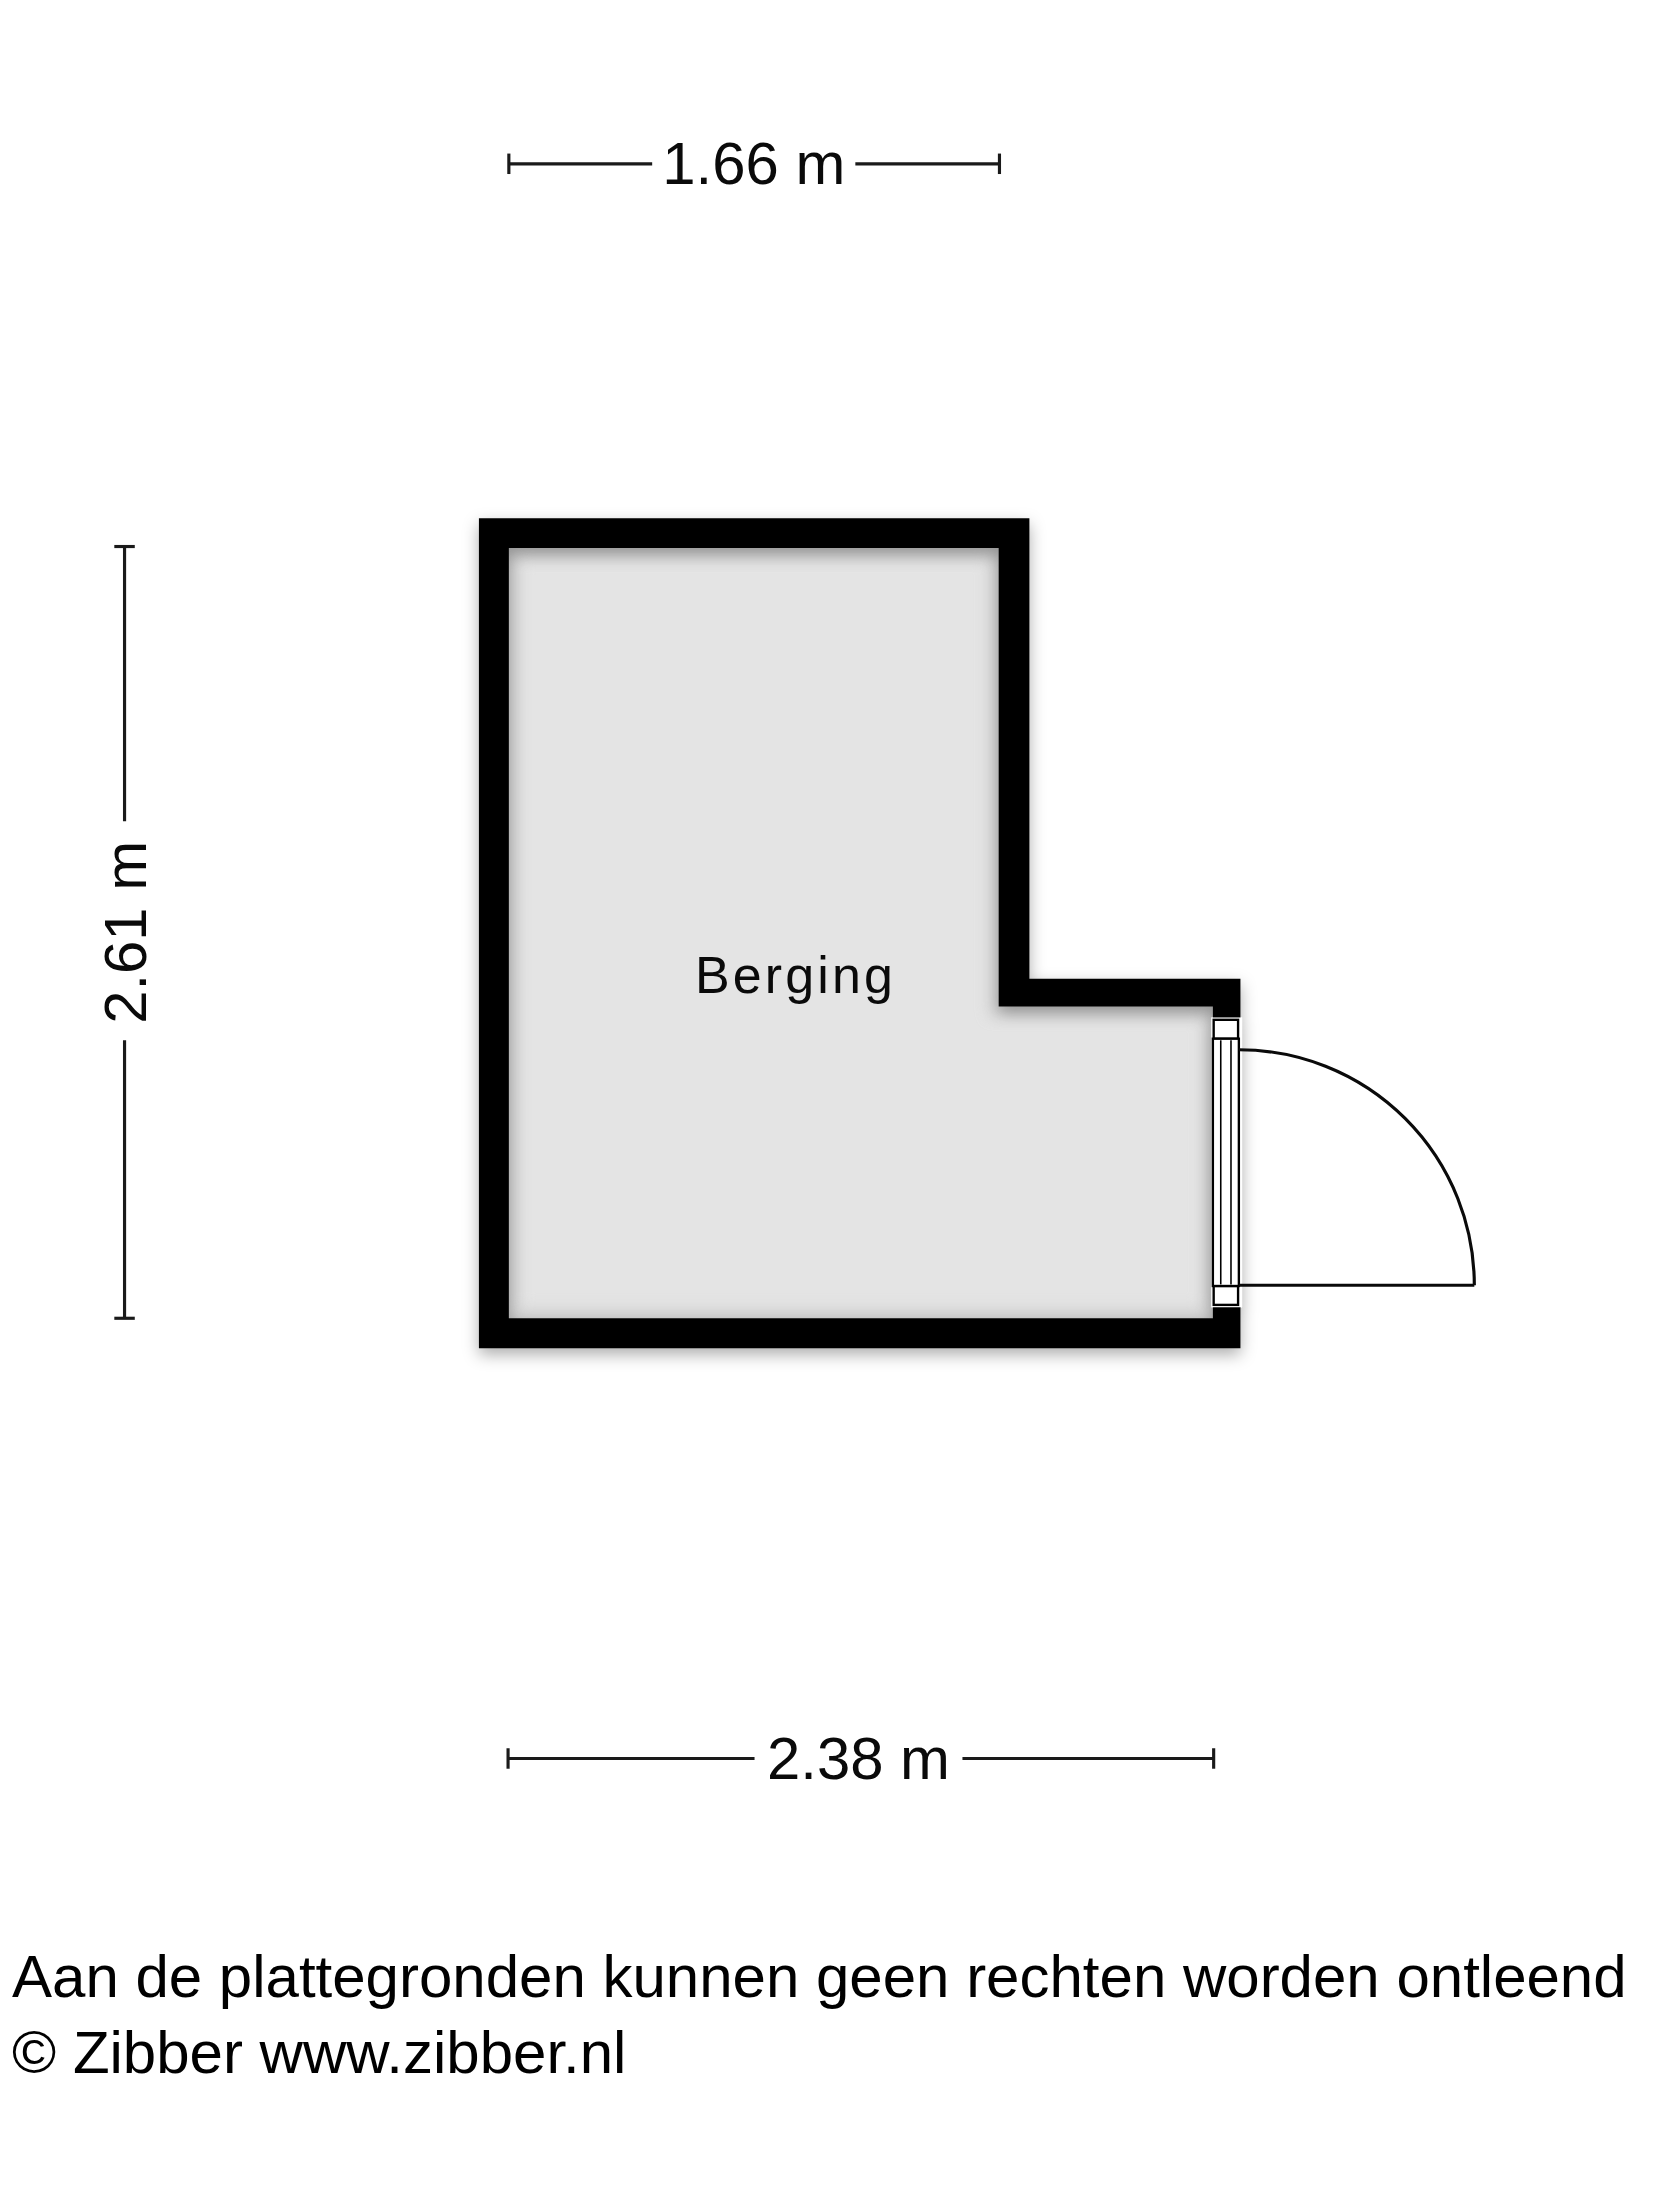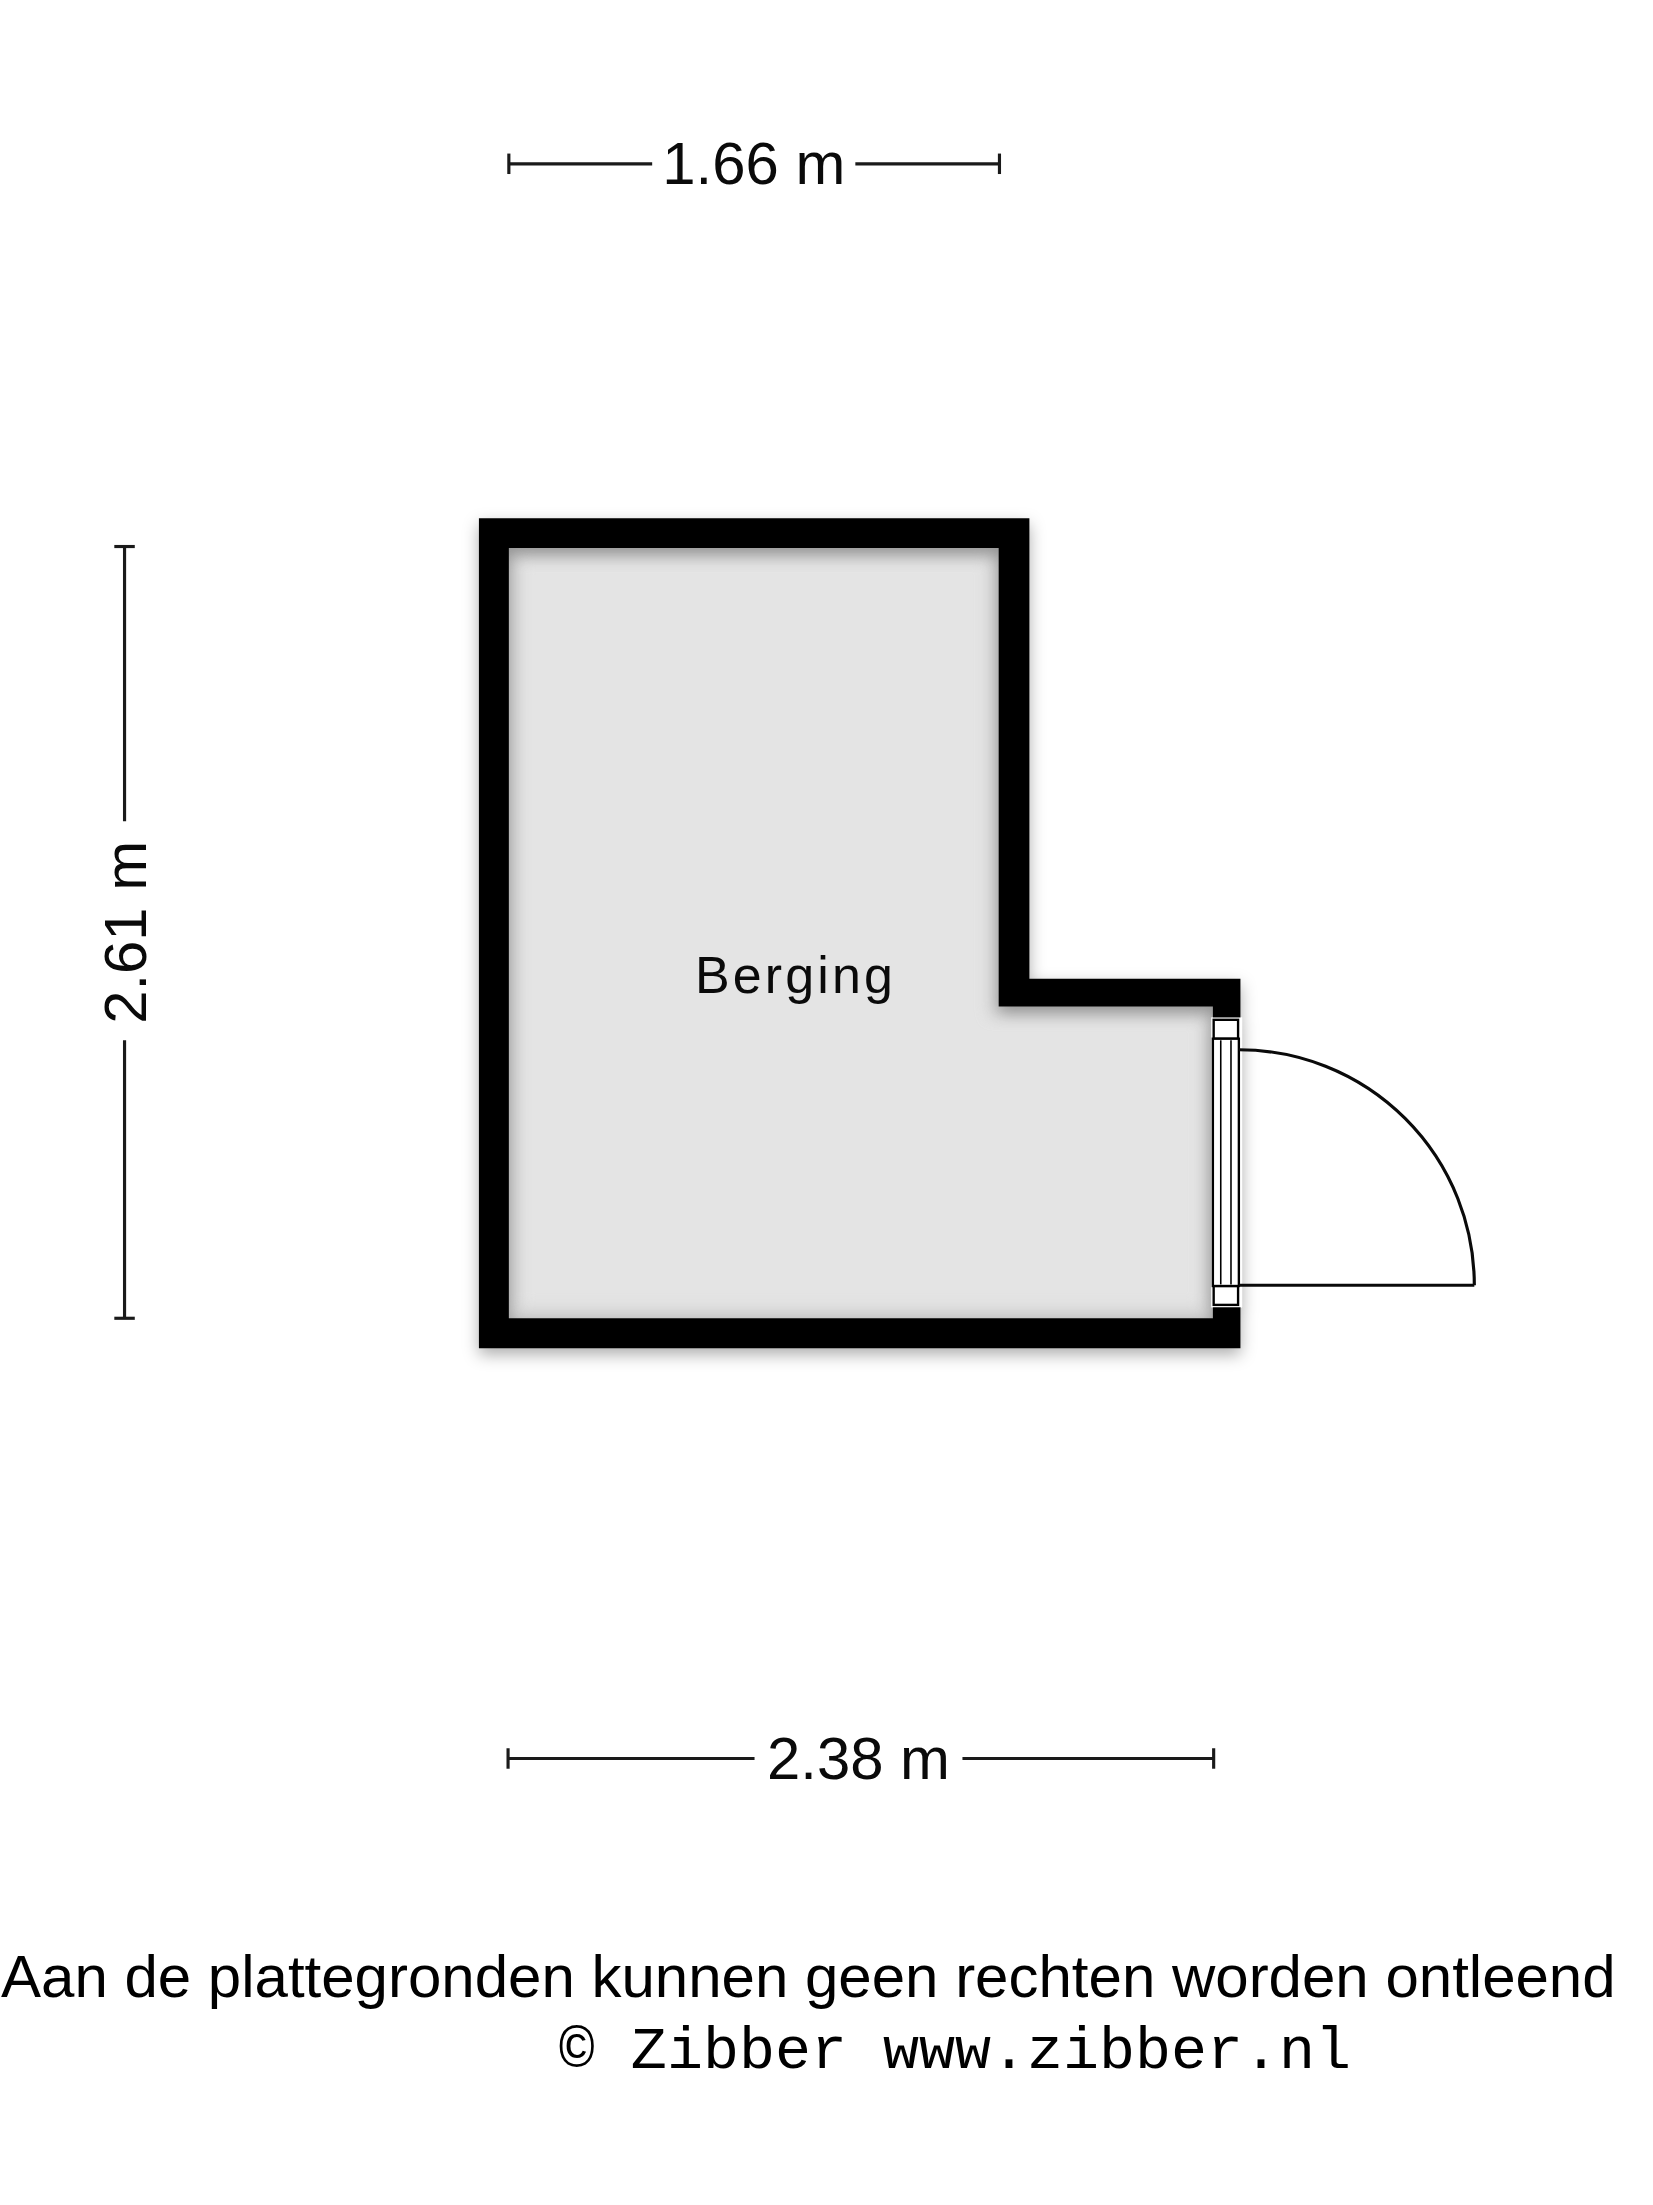--- a/index.html
+++ b/index.html
@@ -26,29 +26,29 @@
   }
   .room-text {
     font-size: 66px;
     fill: #0a0a0a;
     letter-spacing: 4px;
     font-weight: 400;
   }
   .dim-stroke { stroke: #1a1a1a; stroke-width: 4; fill: none; }
   .footer {
     position: absolute;
-    left: 1px;
+    left: 12px;
     width: 1350px;
-    text-align: right;
+    text-align: left;
     color: #000000;
     font-size: 60px;
     white-space: nowrap;
   }
   .footer-line1 { top: 1942px; }
-  .footer-line2 { top: 2018px; font-family: Liberation Mono, monospace; }
+  .footer-line2 { top: 2018px; }
 </style>
 </head>
 <body>
 
 <svg class="plan-svg" viewBox="0 0 2100 2800" xmlns="http://www.w3.org/2000/svg">
   <defs>
     <filter id="wallShadow" x="-20%" y="-20%" width="140%" height="140%">
       <feDropShadow dx="0" dy="8" stdDeviation="10" flood-color="#000000" flood-opacity="0.32"></feDropShadow>
     </filter>
     <filter id="edgeBlur" x="-20%" y="-20%" width="140%" height="140%">

